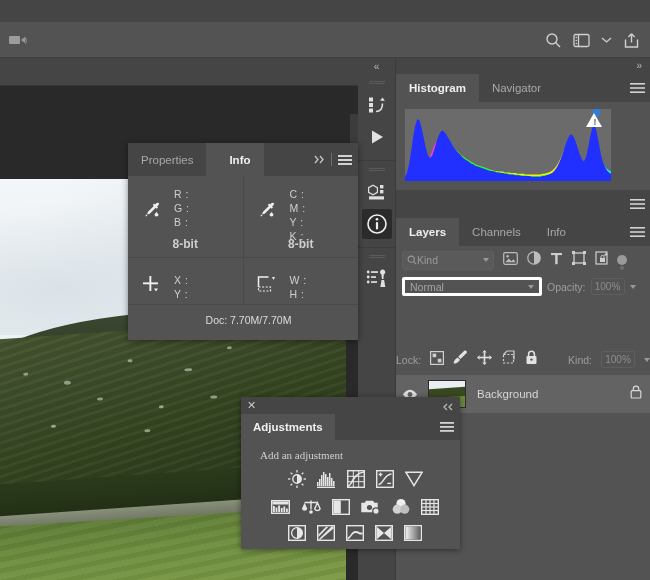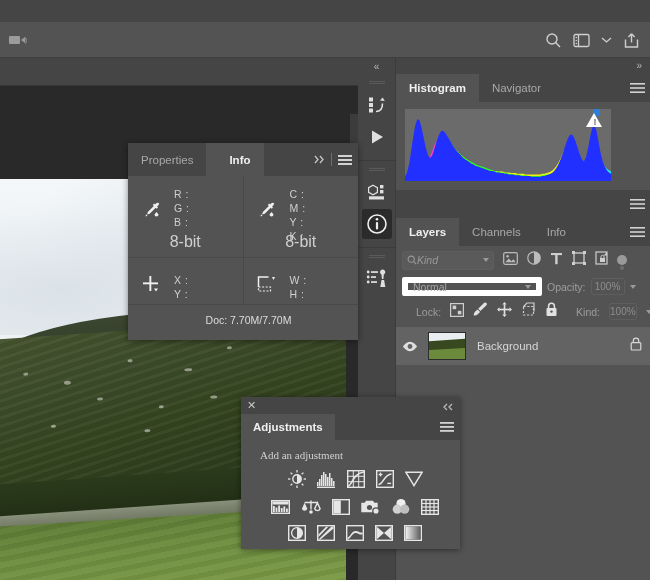--- a/index.html
+++ b/index.html
@@ -76,34 +76,34 @@
   .histoBox{ position:relative; width:206px; height:72px; background:#6b6b6b; overflow:hidden;}
   .warnTri{ position:absolute; right:9px; top:4px; width:0;height:0;
             border-left:8px solid transparent;border-right:8px solid transparent;border-bottom:14px solid #fff;}
   .warnBang{ position:absolute; right:14.5px; top:9px; font-size:9px; color:#6b6b6b; font-weight:bold; line-height:1;}
   .clipDot{ position:absolute; right:11px; top:0px; width:7px;height:7px;background:#2b7fd8;border-radius:1px;}
   .libRow{ height:28px; background:#454545; display:flex; align-items:stretch;}
 
   .layersBody{ background:#535353; }
   .filterRow{ height:28px; display:flex; align-items:center; padding:0 6px; gap:0; }
   .kindSel{ width:92px; height:19px; border:1px solid #5e5e5e; border-radius:2px; background:#5a5a5a;
-            display:flex; align-items:center; padding:0 4px; gap:0;font-style:italic; }
+            display:flex; align-items:center; padding:0 4px; gap:0; }
   .kindSel span{ font-size:10.5px; color:#9a9a9a; }
   .filtIcons{ display:flex; align-items:center; gap:9px; margin-left:9px;}
   .toggleKnob{ width:10px;height:10px;border-radius:50%;background:#9a9a9a; margin-left:9px;
                box-shadow:0 8px 0 -3px #6e6e6e;}
   .blendRow{ height:25px; display:flex; align-items:center; padding:0 6px; gap:5px;}
-  .blendSel{ width:140px; height:19px; border:6px solid #ffffff; border-radius:2px; background:#535353;
+  .blendSel{ width:140px; height:19px; border:3px solid #ffffff; border-radius:2px; background:#535353;
              display:flex; align-items:center; padding:0 5px; font-size:10.5px; color:#a4a4a4;}
   .miniLbl{ font-size:10.5px; color:#9d9d9d;}
   .numBox{ width:34px;height:17px;border:1px solid #5e5e5e;border-radius:2px;background:#535353;
            font-size:10px;color:#8e8e8e;display:flex;align-items:center;justify-content:center;}
   .caret{ width:0;height:0;border-left:3.5px solid transparent;border-right:3.5px solid transparent;
           border-top:4px solid #9a9a9a;}
-  .lockRow{ height:25px; display:flex; align-items:center; padding:0 20px; gap:9px;}
+  .lockRow{ height:25px; display:flex; align-items:center; padding:0 0; gap:9px;margin-top:48px;}
   .layerRow{ height:38px; margin:3px 0 0; display:flex; align-items:center; background:#636363; padding:0 8px 0 4px;}
   .thumb{ width:38px;height:28px;border:1px solid #2d2d2d;background:#4a5a33;overflow:hidden;position:relative;
           margin-left:8px;}
   .thumbSky{position:absolute;left:0;top:0;width:100%;height:34%;background:#e8eef1;}
   .thumbHill{position:absolute;left:-5%;top:28%;width:112%;height:46%;background:#39491f;transform:rotate(-4deg);}
   .thumbField{position:absolute;left:-5%;top:62%;width:112%;height:45%;background:#6c8a3c;transform:rotate(-3deg);}
   .layerName{ flex:1; margin-left:11px; font-size:11.5px; color:#d6d6d6;}
 
   .footCollapse{ position:absolute; left:430px; top:398px; width:28px;height:16px;background:#4b4b4b;
                  display:flex;align-items:center;justify-content:center;}
@@ -114,21 +114,21 @@
   .infoTabs{ height:33px; background:#454545; display:flex; align-items:stretch;}
   .infoTab{ display:flex;align-items:center;padding:0 13px;font-size:11.5px;color:#a8a8a8;}
   .infoTab.active{ background:#535353;color:#f0f0f0;font-weight:bold;padding-left:23px;}
   .chev2{ font-size:11px;color:#b6b6b6; display:flex;align-items:center;padding:0 5px;}
   .vbar{ width:1px;height:13px;background:#6e6e6e;align-self:center;}
   .readGrid{ display:flex; height:82px; border-bottom:1px solid #494949;}
   .readCell{ flex:1; display:flex; align-items:flex-start; padding:11px 0 0 0; position:relative;}
   .readCell + .readCell{ border-left:1px solid #494949;}
   .rdIcon{ width:46px; display:flex; justify-content:center; padding-top:14px;}
   .rdLabels{ font-size:10.5px; color:#cfcfcf; line-height:14px; letter-spacing:.5px;}
-  .bitLbl{ position:absolute; bottom:6px; left:0; width:100%; text-align:center; font-size:16px; color:#cfcfcf;}
+  .bitLbl{ position:absolute; bottom:6px; left:0; width:100%; text-align:center; font-size:12px; color:#cfcfcf;font-weight:bold;}
   .readGrid2{ display:flex; height:47px; border-bottom:1px solid #494949;}
   .docLine{ padding:9px 0 0 11px; font-size:10.5px; color:#dcdcdc;text-align:center;}
 
   
   .adjPanel{ position:absolute; left:241px; top:397px; width:219px; height:152px;
              background:#535353; box-shadow:0 1px 6px rgba(0,0,0,.45);}
   .adjTitleBar{ height:17px; background:#454545; display:flex; align-items:center; justify-content:space-between;
                 padding:0 6px;}
   .adjTabs{ height:26px; background:#454545; display:flex; align-items:stretch;}
   .adjTab{ display:flex;align-items:center;padding:0 12px;font-size:11.5px;color:#f0f0f0;

